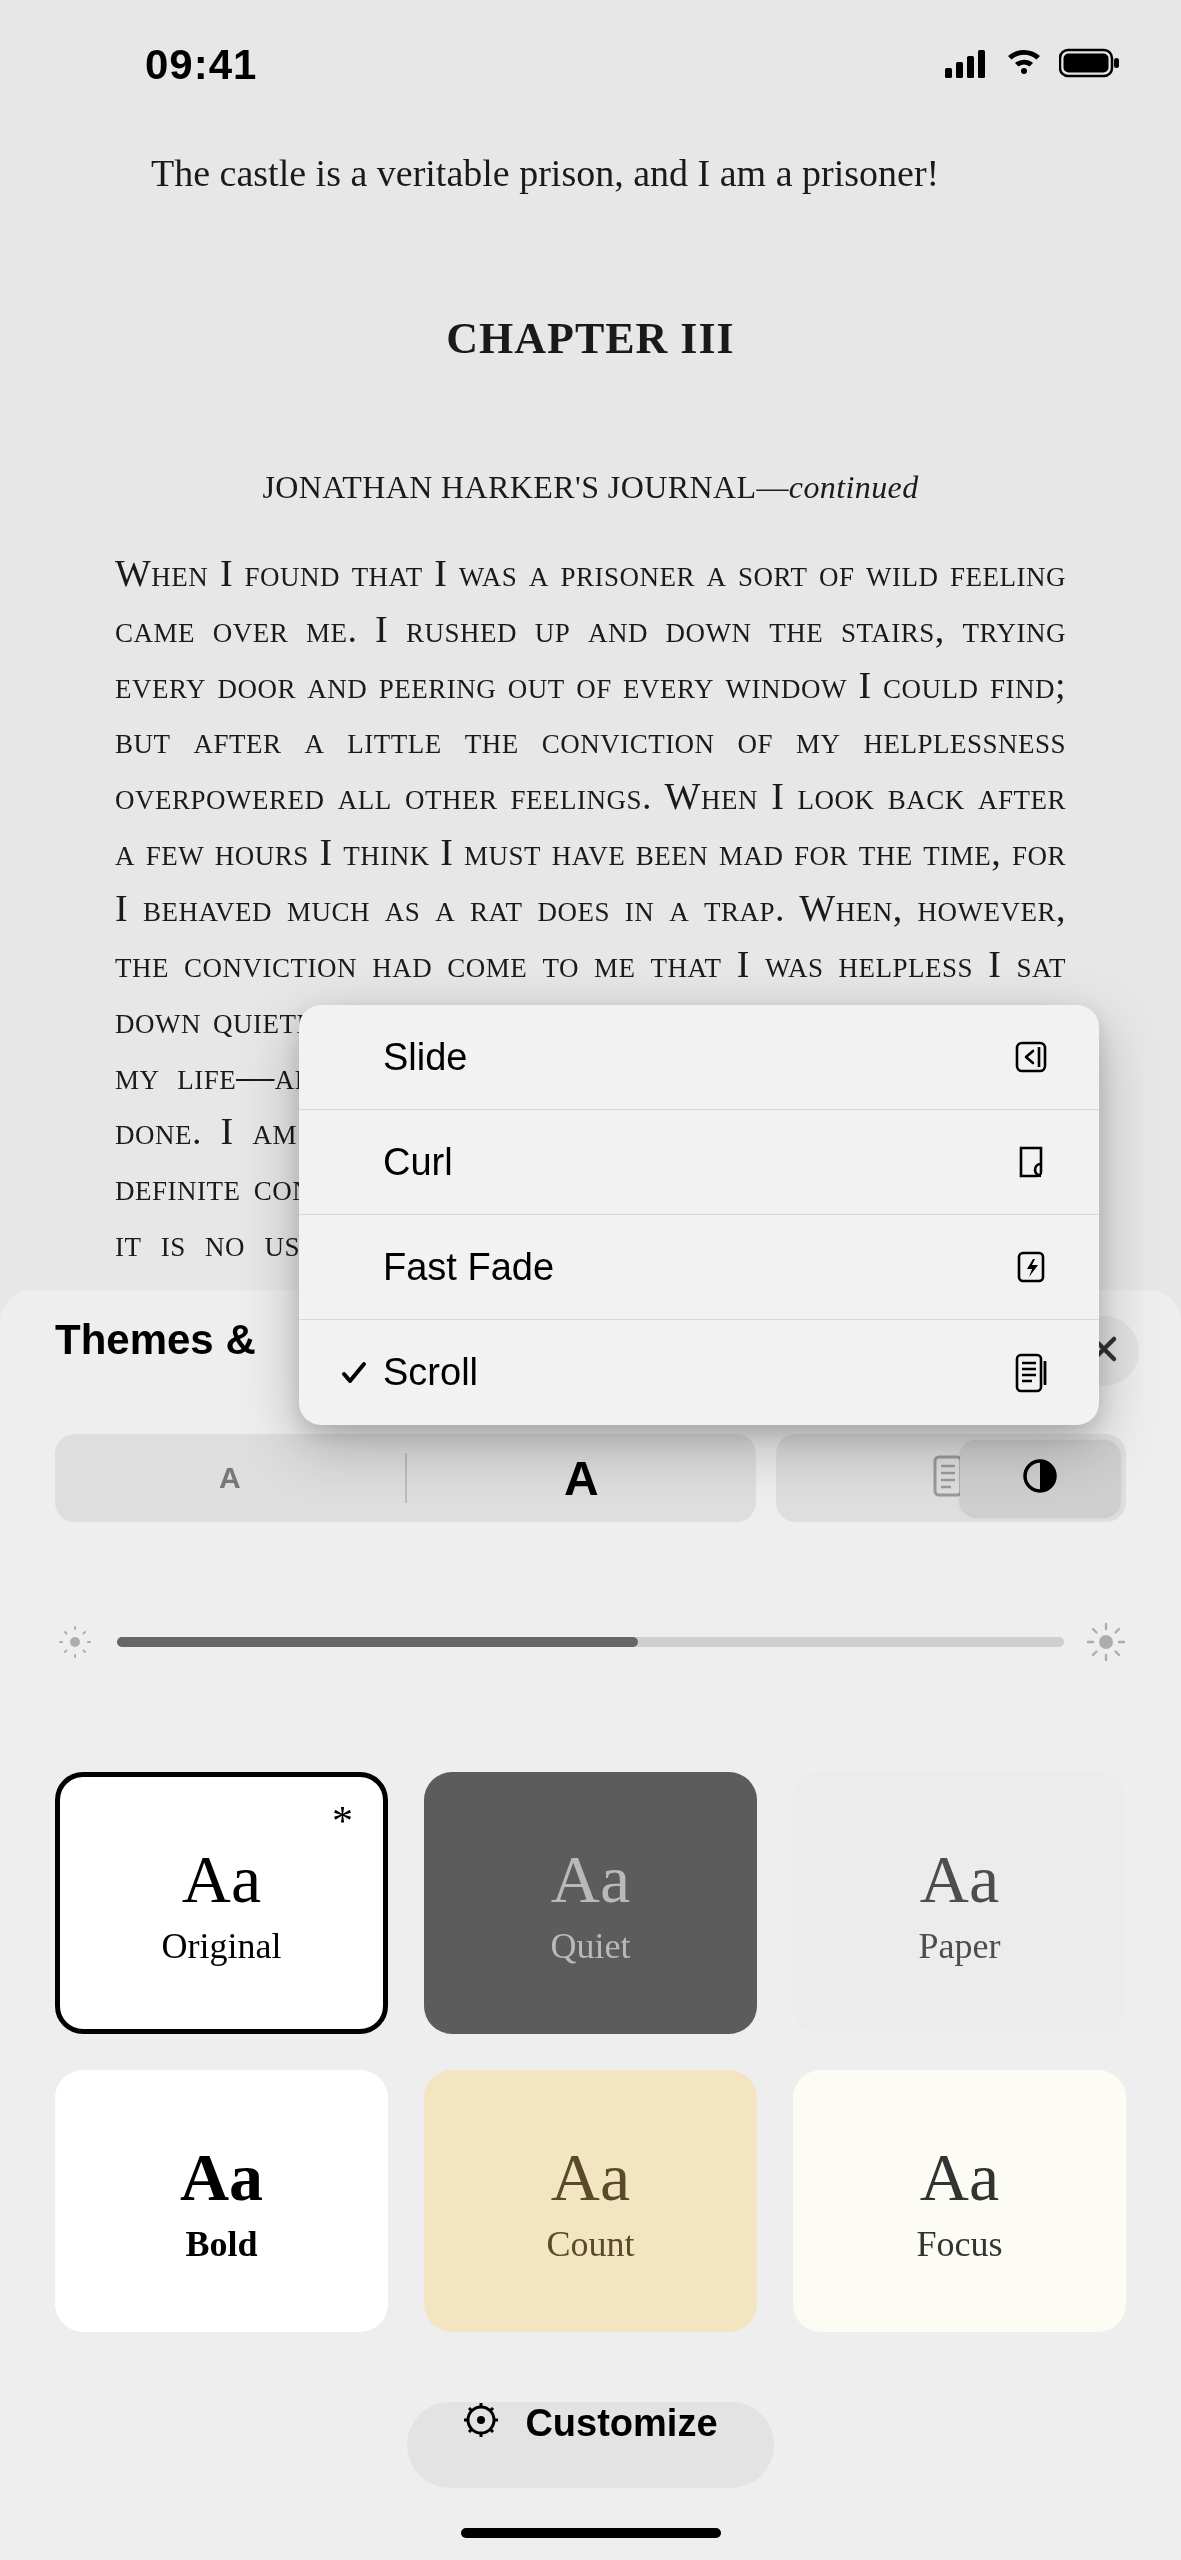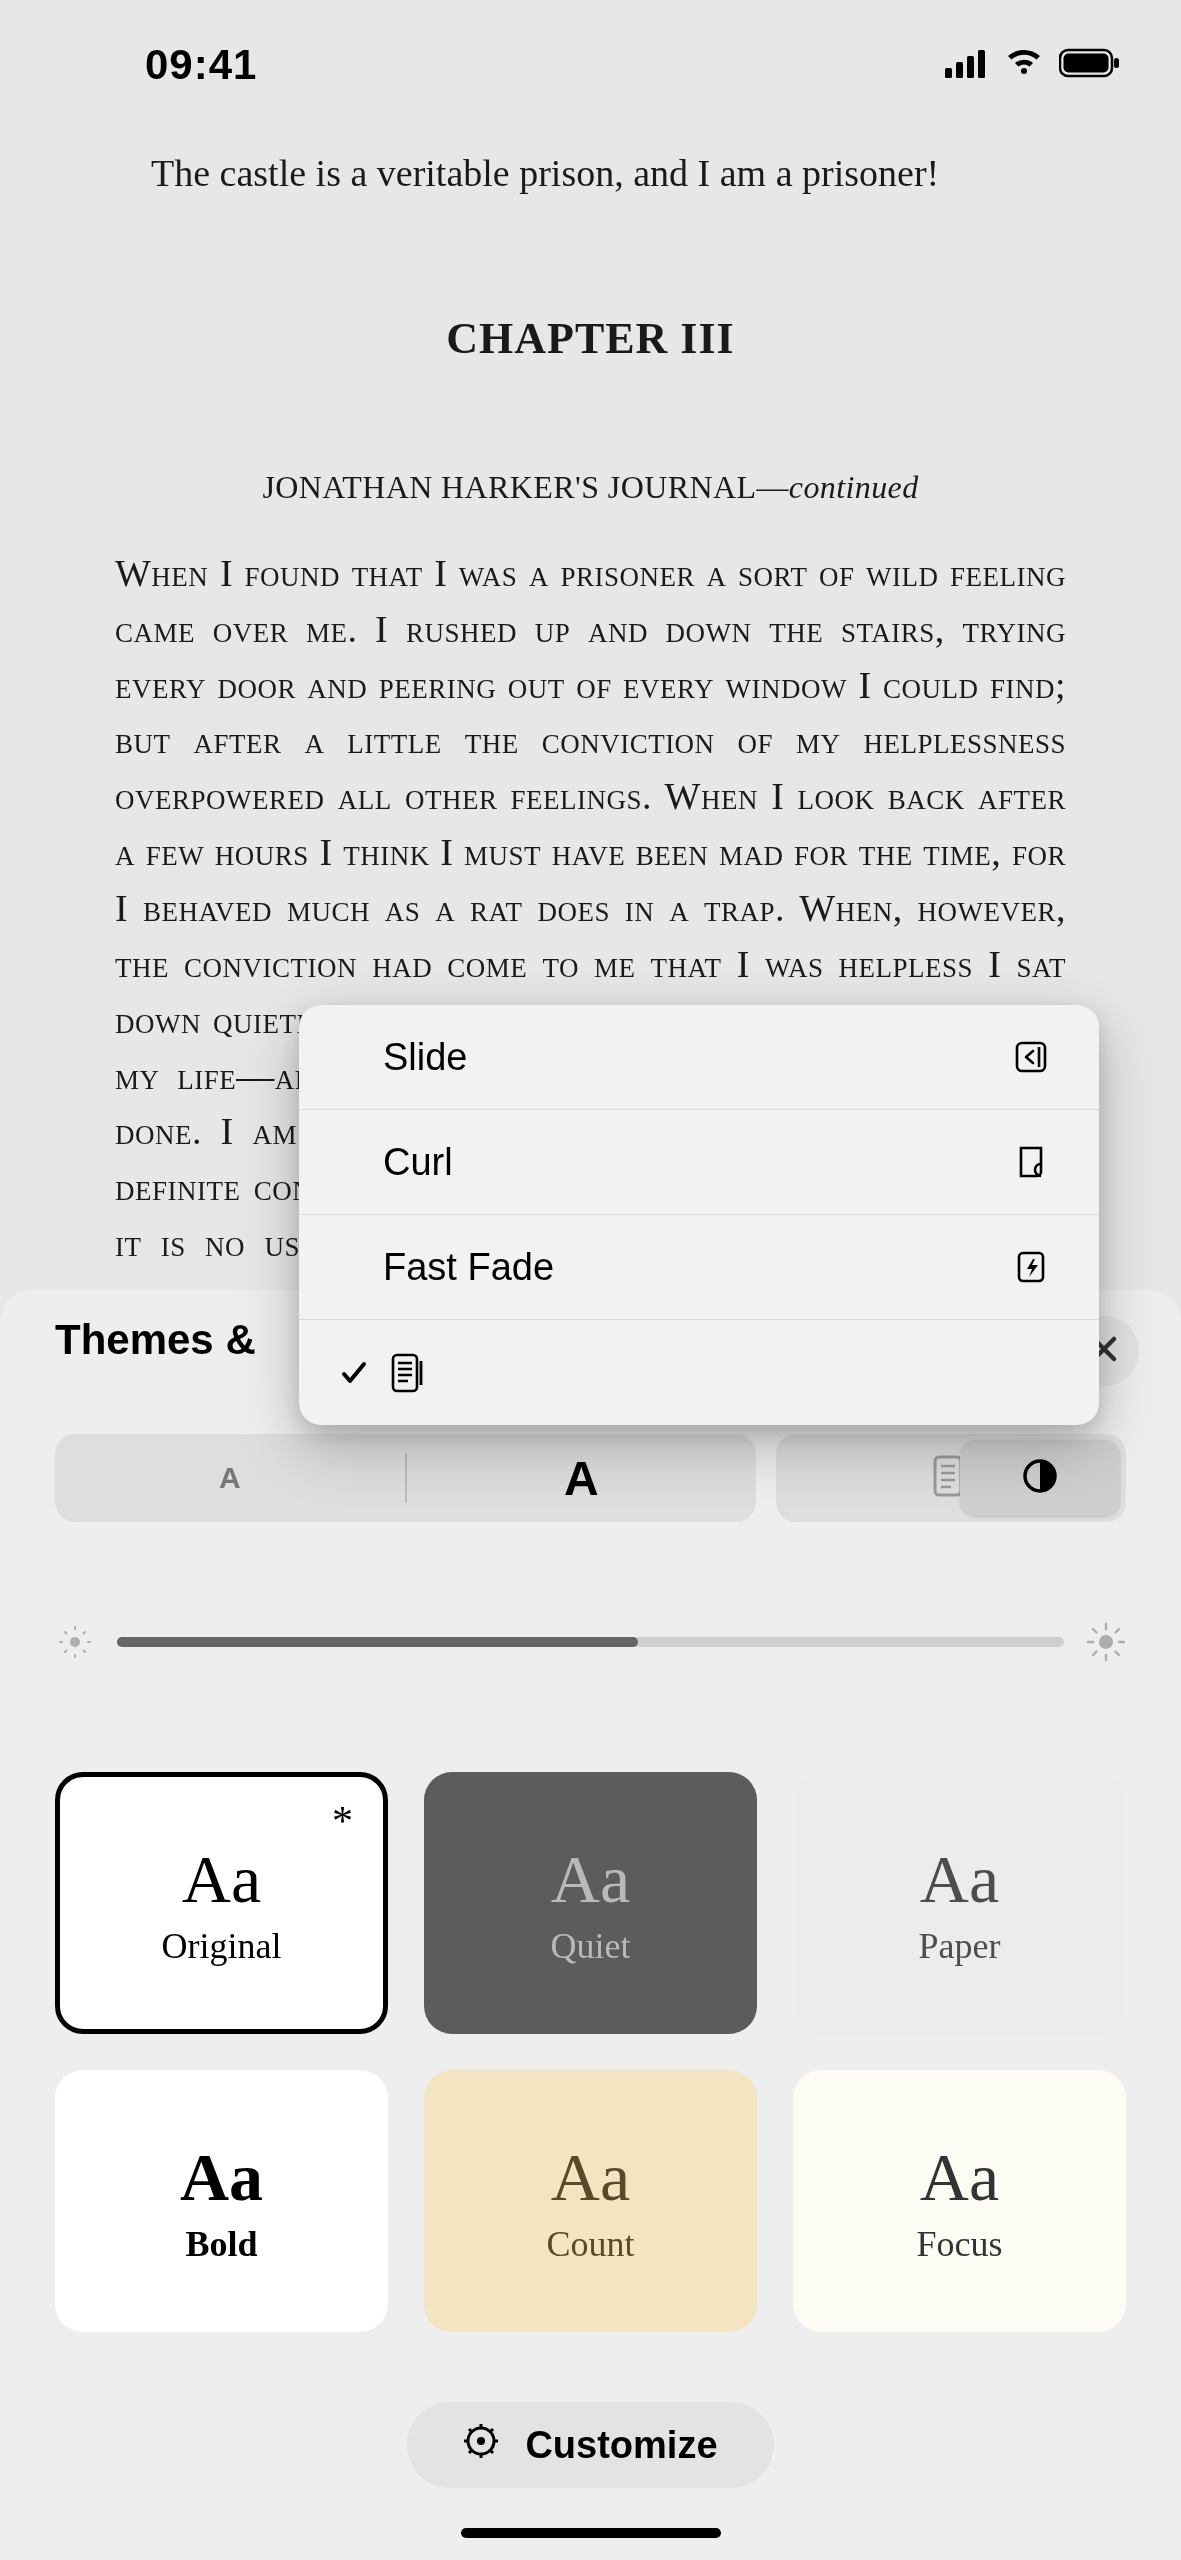--- a/index.html
+++ b/index.html
@@ -63,21 +63,21 @@
   .card-paper .aa, .card-paper .tname { color: #4d4d4d; }
   .card-bold { background: #fff; }
   .card-bold .aa { font-weight: 700; color: #000; }
   .card-bold .tname { font-weight: 600; color: #000; }
   .card-calm { background: #f3e4c2; }
   .card-calm .aa, .card-calm .tname { color: #5a4a2a; font-family: Georgia, serif; }
   .card-focus { background: #fcfcf5; }
   .card-focus .aa, .card-focus .tname { color: #333; font-family: Georgia, serif; }
 
   .customize-row { display: flex; justify-content: center; margin-top: 70px; }
-  .customize-btn { background: #e3e3e3; border-radius: 44px; height: 86px; padding: 0 56px; display: flex; align-items: center; gap: 26px; font-size: 38px; font-weight: 600; color: #000; }
+  .customize-btn { background: #e3e3e3; border-radius: 44px; height: 86px; padding: 0 56px; display: flex; gap: 26px; font-size: 38px; font-weight: 600; color: #000; }
 
   .home-indicator { position: absolute; bottom: 22px; left: 50%; transform: translateX(-50%); width: 260px; height: 10px; background: #000; border-radius: 6px; }
 </style>
 </head>
 <body>
 
 <div class="status-bar">
   <div class="status-time">09:41</div>
   <div class="status-right">
     <span>
@@ -274,20 +274,21 @@
           <path d="M22 12l-6 10h5l-3 8 9-12h-6l3-6z" fill="#000"></path>
         </svg>
     </span>
   </div>
   <div class="popup-item">
     <span class="popup-check">
       <svg width="30" height="30" viewBox="0 0 30 30">
           <path d="M5 16l6 7L25 6" stroke="#000" stroke-width="4" fill="none" stroke-linecap="round" stroke-linejoin="round"></path>
         </svg>
     </span>
+    <span class="popup-label">Scroll</span>
     <span class="popup-icon">
       <svg width="40" height="44" viewBox="0 0 40 44">
           <rect x="6" y="4" width="24" height="36" rx="4" stroke="#000" stroke-width="2.6" fill="none"></rect>
           <line x1="11" y1="12" x2="25" y2="12" stroke="#000" stroke-width="2.4"></line>
           <line x1="11" y1="18" x2="25" y2="18" stroke="#000" stroke-width="2.4"></line>
           <line x1="11" y1="24" x2="25" y2="24" stroke="#000" stroke-width="2.4"></line>
           <line x1="11" y1="30" x2="21" y2="30" stroke="#000" stroke-width="2.4"></line>
           <line x1="34" y1="10" x2="34" y2="34" stroke="#000" stroke-width="2.8"></line>
         </svg>
     </span>

